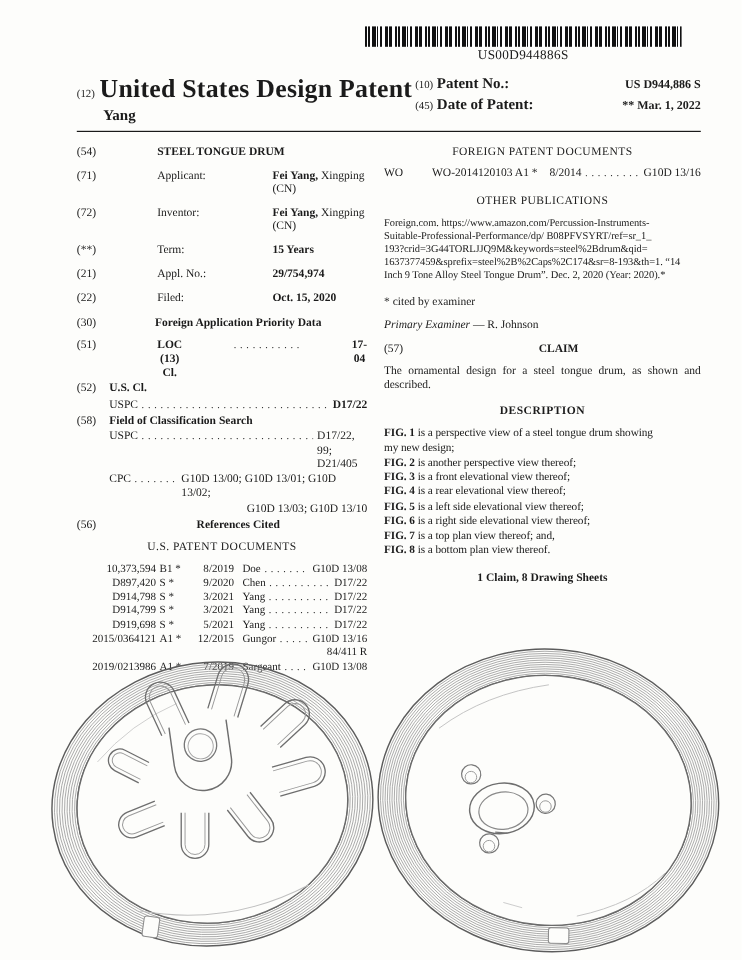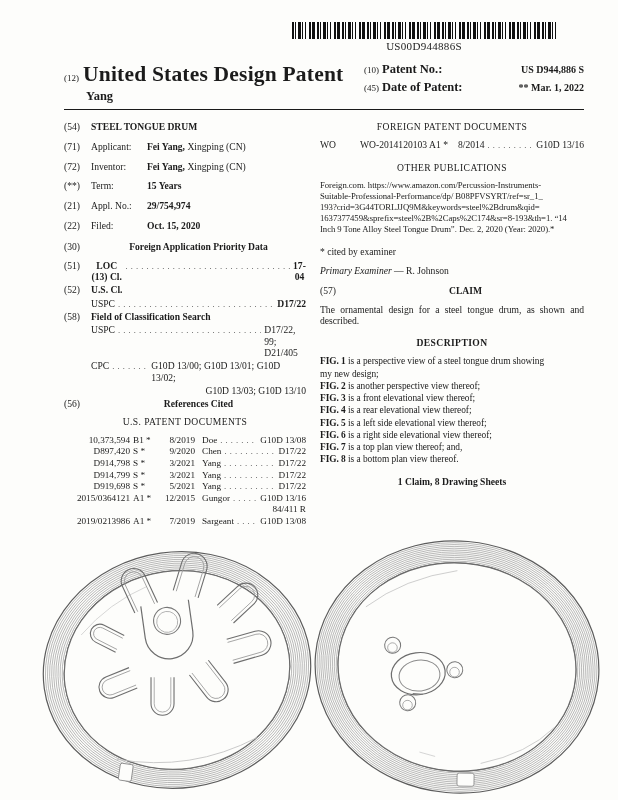--- a/index.html
+++ b/index.html
@@ -3,48 +3,48 @@
 <meta charset="utf-8">
 <style>
   html,body{margin:0;padding:0;}
   body{background:#ffffff;}
   .page{
     position:relative;width:618px;height:800px;background:#fdfdfb;
     font-family:"Liberation Serif","DejaVu Serif",serif;color:#1b1b1b;
     overflow:hidden;
   }
   
-  .barcode-wrap{position:absolute;left:292px;top:22px;width:264px;text-align:center;}
+  .barcode-wrap{position:absolute;left:304px;top:22px;width:264px;text-align:center;}
   .barcode{
     height:17px;width:100%;
     background:repeating-linear-gradient(90deg,
       #111 0 2px,#fff 2px 3px,#111 3px 4px,#fff 4px 6px,
       #111 6px 9px,#fff 9px 10px,#111 10px 11px,#fff 11px 13px,
       #111 13px 14px,#fff 14px 17px,#111 17px 19px,#fff 19px 20px,
       #111 20px 23px,#fff 23px 25px);
   }
   .barcode-text{font-size:11px;margin-top:1px;letter-spacing:.3px;}
   
   .header{position:absolute;left:64px;top:62px;width:520px;display:flex;}
   .hdr-left{width:282px;flex:none;}
   .hdr-title-row{display:flex;align-items:baseline;}
   .hdr-code{font-size:9px;flex:none;margin-right:4px;}
   .hdr-title{font-size:21.5px;font-weight:bold;letter-spacing:.2px;white-space:nowrap;}
   .hdr-name{font-size:12.5px;font-weight:bold;margin:2px 0 0 22px;}
   .hdr-right{flex:1;font-size:12.5px;}
   .hdr-line{display:flex;align-items:baseline;margin-bottom:3px;}
-  .hdr-line .hdr-code{margin-right:3px;margin-left:18px;}
+  .hdr-line .hdr-code{margin-right:3px;}
   .hdr-label{font-weight:bold;white-space:nowrap;}
   .hdr-val{flex:1;text-align:right;font-weight:bold;font-size:10px;white-space:nowrap;}
   .rule{position:absolute;left:64px;top:109px;width:520px;border-top:1.6px solid #1a1a1a;}
   
   .columns{position:absolute;left:64px;top:121px;width:520px;display:flex;gap:14px;font-size:9.6px;line-height:1.18;}
   .col-l{width:242px;flex:none;}
   .col-r{width:264px;flex:none;}
-  .field{display:flex;margin-bottom:8.5px;}
+  .field{display:flex;margin-bottom:8.5px;gap:40px;}
   .fcode{width:27px;flex:none;}
   .flabel{width:56px;flex:none;}
   b{font-weight:bold;text-align:center;}
   .sec-head{display:flex;margin-bottom:7px;}
   .sec-head .title{flex:1;text-align:center;font-weight:bold;}
   .center-caps{text-align:center;letter-spacing:.4px;margin-bottom:7px;}
   .lead{flex:1 1 auto;overflow:hidden;white-space:nowrap;margin:0 3px;min-width:8px;}
   .lead::after{content:". . . . . . . . . . . . . . . . . . . . . . . . . . . . . . . . . . . . . . . . . . . . . . . . . . . . . .";letter-spacing:.5px;font-size:8.5px;color:#333;}
   .lead-sm{flex:none;width:36px;overflow:hidden;white-space:nowrap;margin:0 3px;}
   .lead-sm::after{content:". . . . . . . . . . . .";letter-spacing:.5px;font-size:8.5px;color:#333;}

